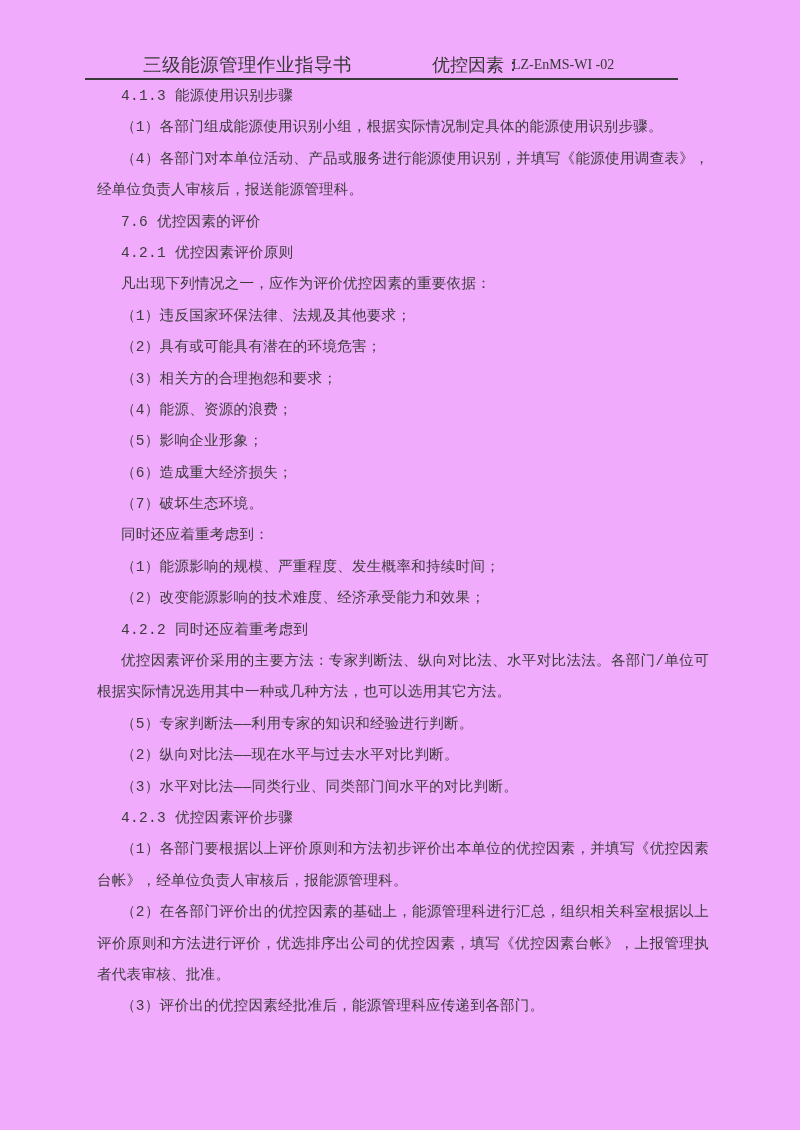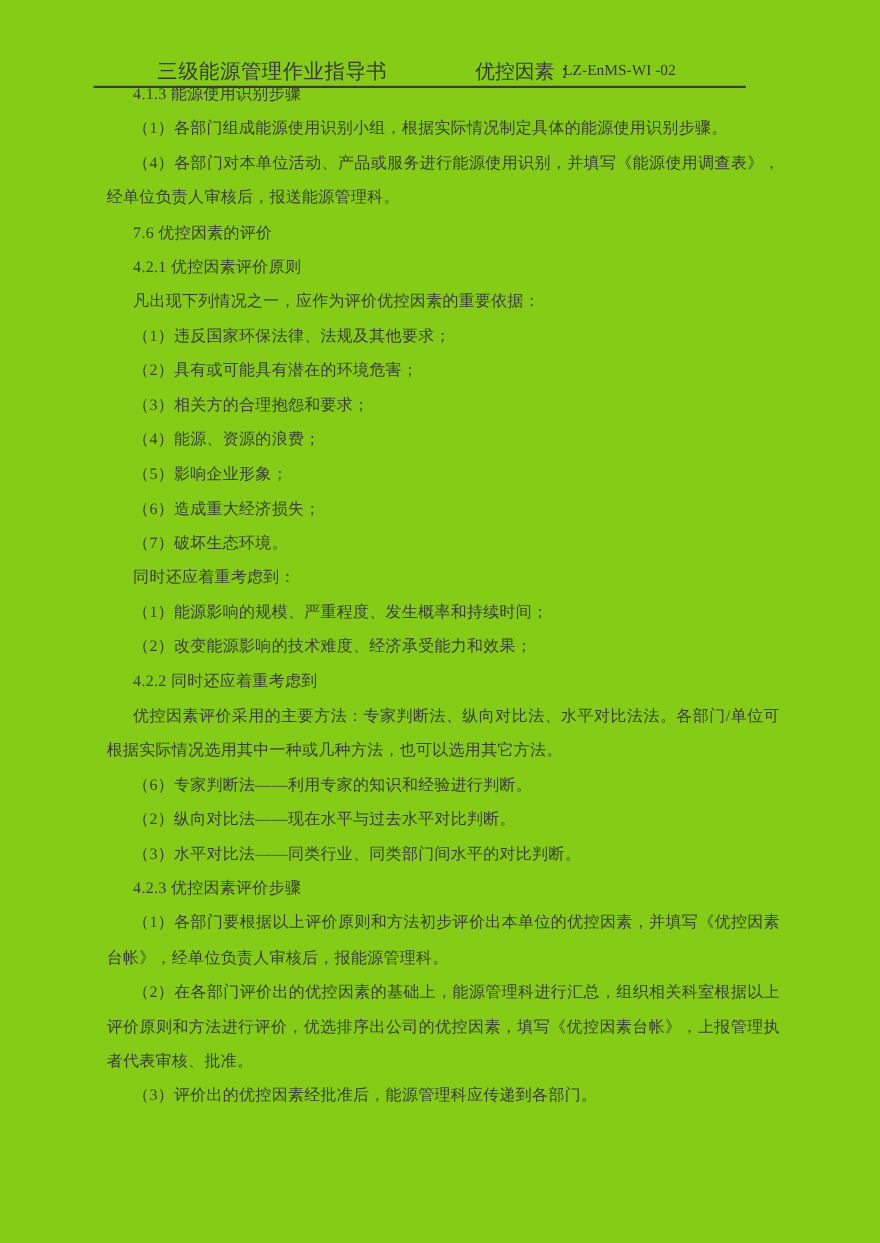--- a/index.html
+++ b/index.html
@@ -4,21 +4,21 @@
 <style>
   html, body { margin: 0; padding: 0; }
   body {
     width: 800px; height: 1130px;
     background: #fcfcfc;
     font-family: "Liberation Serif", "DejaVu Serif", serif;
     color: #3c3c3c;
     position: relative;
     overflow: hidden;
   }
-  .page { position: absolute; inset: 0; background: #84cc16; }
+  .page { position: absolute; inset: 0; background: #f0abfc; }
 
   
   .hdr-title {
     position: absolute; left: 143px; top: 52px;
     font-size: 18.5px; letter-spacing: 0.5px; white-space: nowrap;
     color: #383838;
   }
   .hdr-label {
     position: absolute; left: 432px; top: 53px;
     font-size: 18px; white-space: nowrap; color: #383838;
@@ -29,23 +29,24 @@
     font-family: Liberation Serif, serif;
     color: #383838;
   }
   .hdr-rule {
     position: absolute; left: 85px; top: 78px;
     width: 593px; height: 2px; background: #3a3a3a;
   }
 
   
   .doc-body {
-    position: absolute; left: 97px; top: 71px; width: 612px;
+    position: absolute; left: 97px; top: 81px; width: 612px;
     font-size: 14.5px; line-height: 31.4px;
     letter-spacing: 0.3px;
+    font-family: Liberation Mono, monospace;
   }
   .line { white-space: nowrap; height: 31.4px; }
   .line.indent { padding-left: 24px; }
   .line.full {
     white-space: normal;
     text-align: justify;
     text-align-last: justify;
     overflow: hidden;
   }
 </style>
@@ -75,21 +76,21 @@
     <div class="line indent">（4）能源、资源的浪费；</div>
     <div class="line indent">（5）影响企业形象；</div>
     <div class="line indent">（6）造成重大经济损失；</div>
     <div class="line indent">（7）破坏生态环境。</div>
     <div class="line indent">同时还应着重考虑到：</div>
     <div class="line indent">（1）能源影响的规模、严重程度、发生概率和持续时间；</div>
     <div class="line indent">（2）改变能源影响的技术难度、经济承受能力和效果；</div>
     <div class="line indent">4.2.2 同时还应着重考虑到</div>
     <div class="line indent full">优控因素评价采用的主要方法：专家判断法、纵向对比法、水平对比法法。各部门/单位可</div>
     <div class="line">根据实际情况选用其中一种或几种方法，也可以选用其它方法。</div>
-    <div class="line indent">（6）专家判断法——利用专家的知识和经验进行判断。</div>
+    <div class="line indent">（5）专家判断法——利用专家的知识和经验进行判断。</div>
     <div class="line indent">（2）纵向对比法——现在水平与过去水平对比判断。</div>
     <div class="line indent">（3）水平对比法——同类行业、同类部门间水平的对比判断。</div>
     <div class="line indent">4.2.3 优控因素评价步骤</div>
     <div class="line indent full">（1）各部门要根据以上评价原则和方法初步评价出本单位的优控因素，并填写《优控因素</div>
     <div class="line">台帐》，经单位负责人审核后，报能源管理科。</div>
     <div class="line indent full">（2）在各部门评价出的优控因素的基础上，能源管理科进行汇总，组织相关科室根据以上</div>
     <div class="line full">评价原则和方法进行评价，优选排序出公司的优控因素，填写《优控因素台帐》，上报管理执行</div>
     <div class="line">者代表审核、批准。</div>
     <div class="line indent">（3）评价出的优控因素经批准后，能源管理科应传递到各部门。</div>
   </div>

